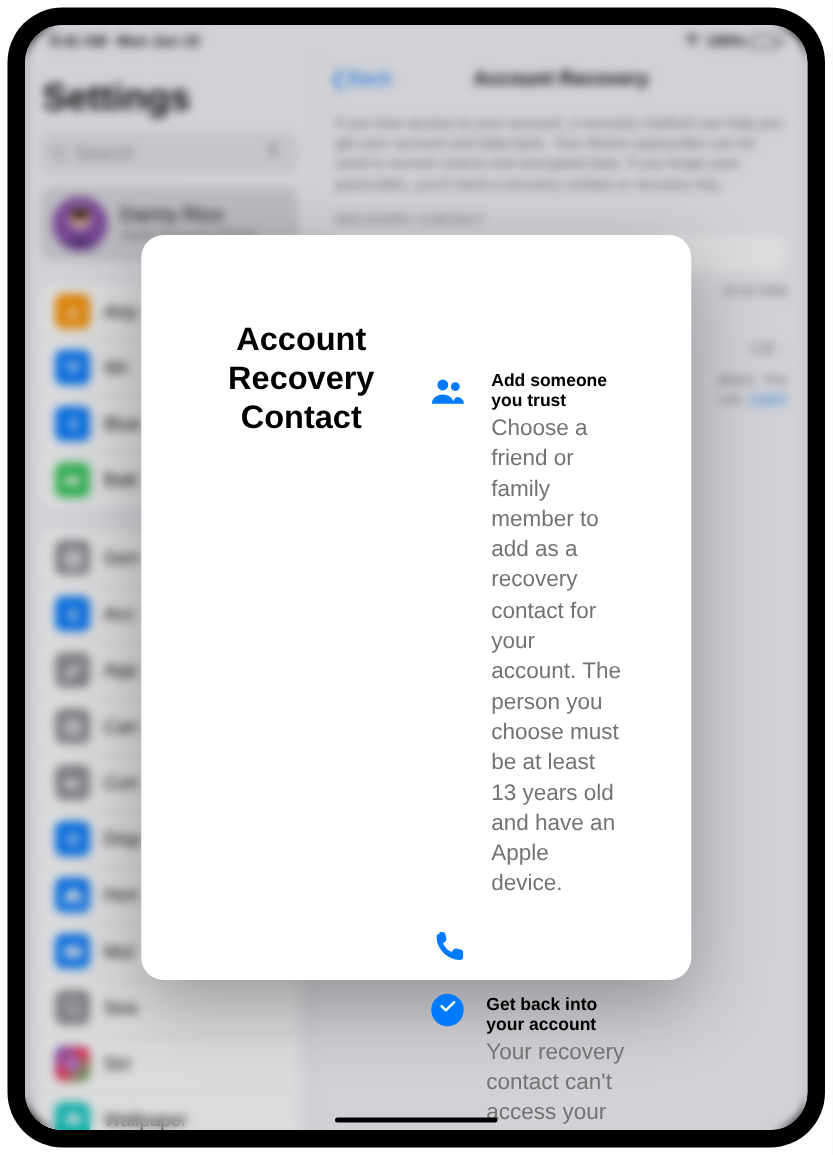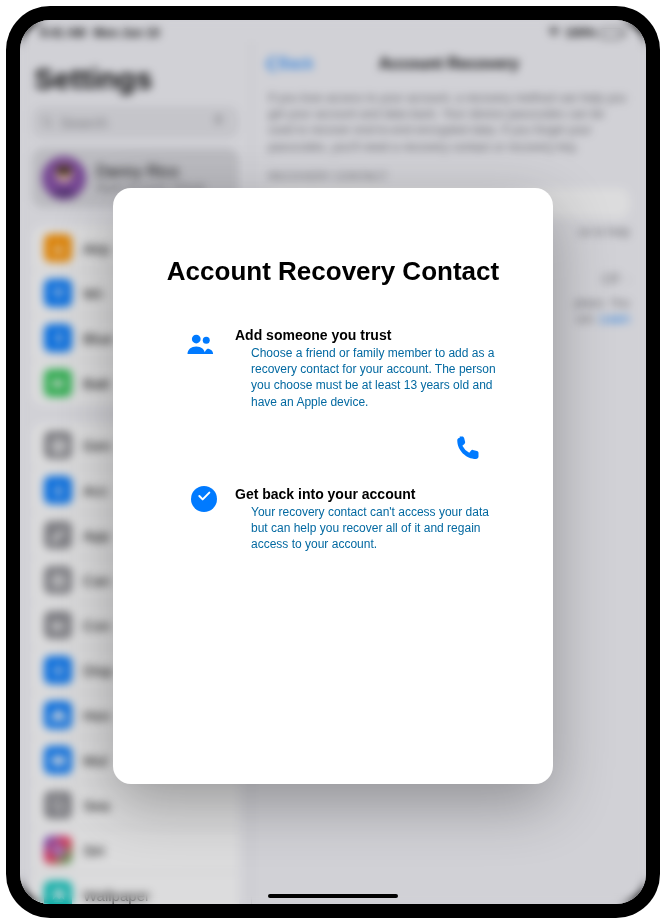--- a/index.html
+++ b/index.html
@@ -77,34 +77,34 @@
   .off-row { display: flex; justify-content: flex-end; align-items: center; gap: 6px; color: #8a8a8e; font-size: 14px; }
   .chev { color: #c0c0c5; }
   .learn { color: #007aff; }
   
   .blur-layer { position: absolute; inset: 0; backdrop-filter: blur(4px); background: rgba(60,60,67,0.18); }
   
   .modal {
     position: absolute; width: 440px; left: 50%; transform: translateX(-50%);
     top: 168px; bottom: 120px; background: #fff; border-radius: 18px;
     box-shadow: 0 20px 60px rgba(0,0,0,0.3);
-    padding: 68px 40px 26px; display: flex; flex-direction: column;
+    padding: 68px 40px 26px; display: flex; flex-direction: row;
   }
   .modal h2 { font-size: 26px; font-weight: 700; text-align: center; }
   .features { margin-top: 40px; display: flex; flex-direction: column; gap: 22px; padding: 0 12px; }
-  .feat { display: flex; gap: 18px; justify-content: flex-end; }
+  .feat { display: flex; gap: 18px; }
   .feat-icon { width: 34px; flex: 0 0 34px; color: #007aff; display: flex; justify-content: center; padding-top: 2px; }
   .feat-icon svg { width: 30px; height: 30px; }
   .feat-icon.circle {
     background: #007aff; width: 26px; height: 26px; flex: 0 0 26px;
     border-radius: 50%; color: #fff; margin-left: 4px;
   }
   .feat-icon.circle svg { width: 16px; height: 16px; }
   .feat-text h3 { font-size: 14px; font-weight: 600; margin-bottom: 2px; }
-  .feat-text p  { font-size: 12px; color: #0369a1; line-height: 1.35; max-width: 250px; margin-left: 16px; }
+  .feat-text p  { font-size: 18px; color: #737373; line-height: 1.35; max-width: 250px; }
   .modal-buttons { margin-top: auto; display: flex; flex-direction: column; align-items: center; gap: 12px; }
   .primary-btn {
     background: #007aff; color: #fff; border: none; width: 100%;
     padding: 14px; border-radius: 12px; font-size: 16px; font-weight: 600;
   }
   .secondary-btn { color: #007aff; background: none; border: none; font-size: 16px; }
   .home-indicator {
     position: absolute; bottom: 6px; left: 50%; transform: translateX(-50%);
     width: 130px; height: 4px; background: #000; border-radius: 3px;
   }

